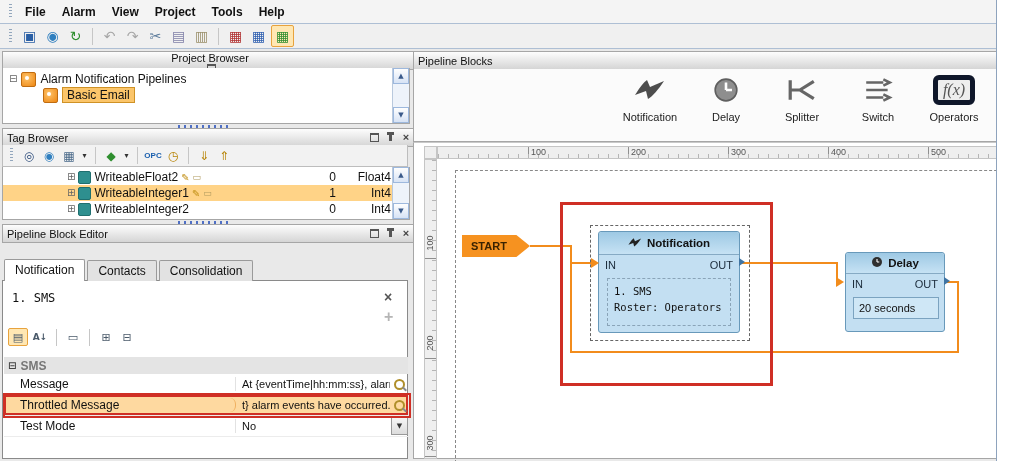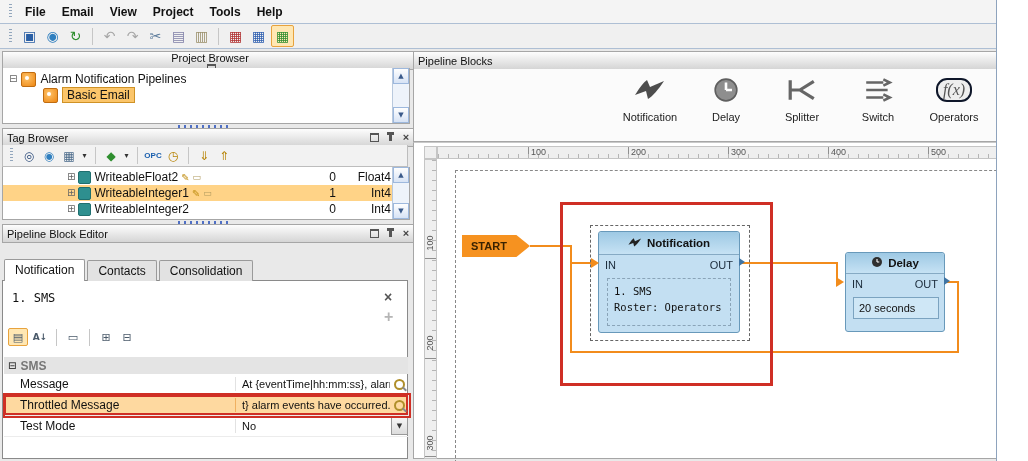--- a/index.html
+++ b/index.html
@@ -79,36 +79,36 @@
   .pic.sort{font-size:9px;font-weight:bold;}
   .grid{position:absolute;left:4px;top:357px;width:404px;z-index:3;font-size:12px;}
   .grp{height:17px;background:#e4e4e4;display:flex;align-items:center;gap:4px;padding-left:4px;
        color:#777;font-weight:bold;}
   .grp .exp{color:#444}
   .prow{display:flex;height:20px;align-items:center;border-bottom:1px solid #ececec;}
   .pname{width:232px;padding-left:16px;box-sizing:border-box;border-right:1px solid #e2e2e2;
          overflow:hidden;white-space:nowrap;}
   .pval{flex:1;padding-left:6px;font-size:11px;overflow:hidden;white-space:nowrap;}
   .prow.hl{background:#fed9a0;box-shadow:inset 0 0 0 2px #cf2f25;}
-  .prow.hl .pname{border-right-color:#f0b060;}
+  .prow.hl .pname{border-right-color:#f0b060;border-radius:6px;}
   .picon{width:18px;display:flex;justify-content:center;align-items:center;}
   .mag{width:7px;height:7px;border:2px solid #b08f2a;border-radius:50%;position:relative;}
   .mag::after{content:"";position:absolute;width:5px;height:2px;background:#8a8a8a;transform:rotate(45deg);right:-4px;bottom:-2px;}
   .ddbtn{width:17px;height:18px;background:linear-gradient(#f6f6f6,#dcdcdc);border:1px solid #999;
          display:flex;align-items:center;justify-content:center;font-size:7px;color:#333;box-sizing:border-box;}
 
   
   .palette-body{position:absolute;left:413px;top:69px;width:614px;height:73px;background:#fbfbfb;
                 border:1px solid #a6a6a6;border-top:none;box-sizing:border-box;}
   .palette{position:absolute;right:4px;top:73px;display:flex;}
   .pal-item{width:76px;display:flex;flex-direction:column;align-items:center;gap:4px;}
   .pal-icon{height:34px;display:flex;align-items:center;justify-content:center;}
   .pal-label{font-size:11px;color:#222;}
   .fx{font-family:"Liberation Serif",serif;font-style:italic;font-size:16px;color:#555;
-      border:2px solid #0f172a;border-radius:11px;padding:1px 5px;background:#eee;}
+      border:5px solid #0f172a;border-radius:6px;padding:1px 5px;background:#eee;}
 
   
   .canvas-panel{position:absolute;left:413px;top:142px;width:614px;height:317px;background:#fff;
                 border:1px solid #a6a6a6;border-top:1px solid #c9c9c9;box-sizing:border-box;z-index:1;}
   .hruler{position:absolute;left:437px;top:146px;width:590px;height:13px;background:#efefef;
           border:1px solid #c5c5c5;box-sizing:border-box;z-index:2;}
   .hruler::after{content:"";position:absolute;left:0;right:0;bottom:0;height:4px;
           background:repeating-linear-gradient(90deg,#b5b5b5 0 1px,transparent 1px 10px);}
   .vruler{position:absolute;left:424px;top:159px;width:13px;height:300px;background:#efefef;
           border:1px solid #c5c5c5;box-sizing:border-box;z-index:2;}
@@ -143,21 +143,21 @@
   .redbox{position:absolute;border:3px solid #cf2f25;z-index:6;}
 </style>
 </head>
 <body>
 
 <div class="win">
 
   <div class="menubar">
     <span class="grip"></span>
     <span class="menu-item">File</span>
-    <span class="menu-item">Email</span>
+    <span class="menu-item">Alarm</span>
     <span class="menu-item">View</span>
     <span class="menu-item">Project</span>
     <span class="menu-item">Tools</span>
     <span class="menu-item">Help</span>
   </div>
 
   <div class="toolbar">
     <span class="grip"></span>
     <span class="ticon ico mt0">▣</span>
     <span class="ticon ico mt1">◉</span>

